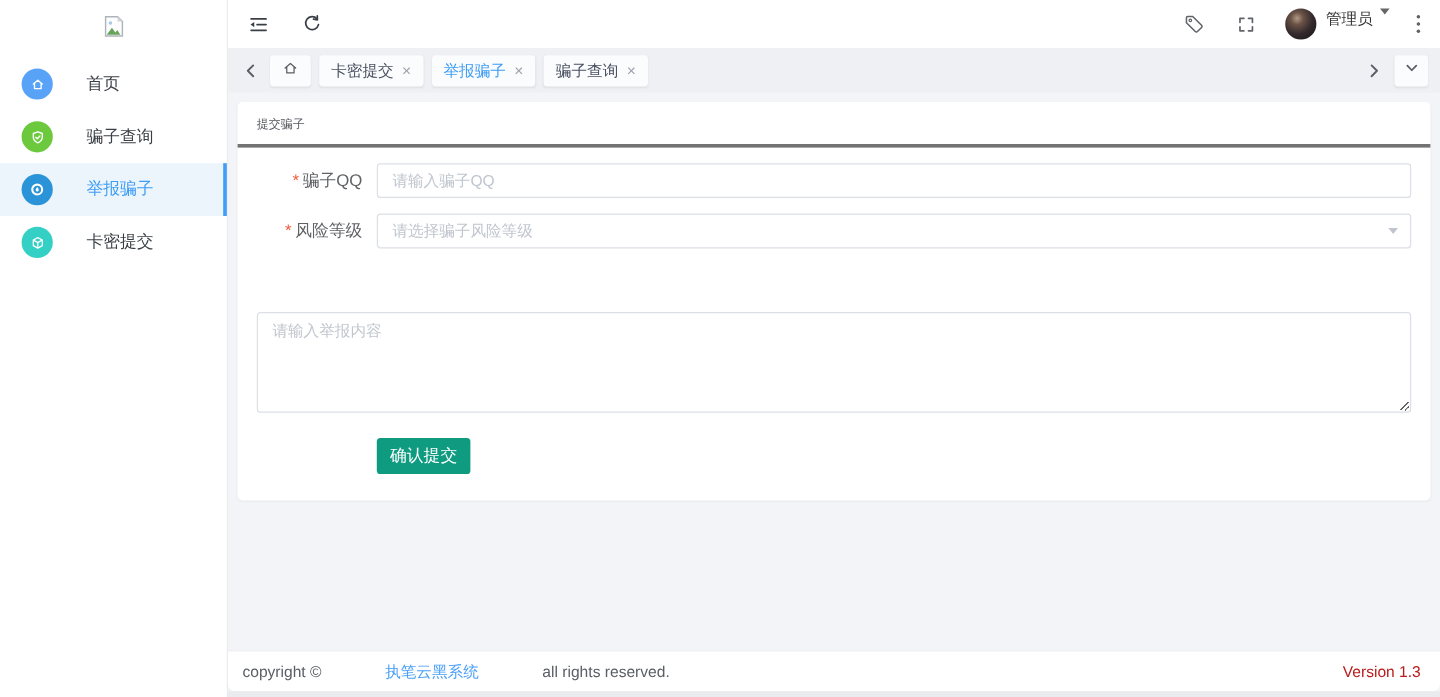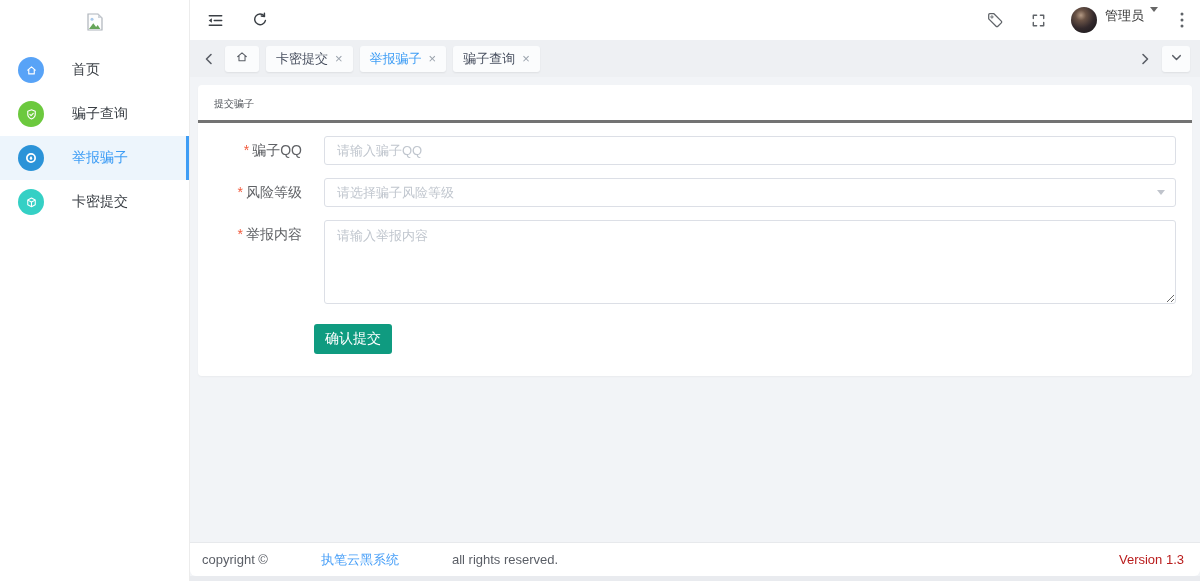--- a/index.html
+++ b/index.html
@@ -42,28 +42,28 @@
   .tab-home { width:34px; justify-content:center; padding:0; }
   .tab .tab-close { margin-left:7px; color:#9aa2ac; font-size:13px; line-height:1; }
   .tab.active .tab-label { color:#3e9df5; }
   .tab-dd { width:28px; height:26px; background:#fbfcfd; border-radius:3px; display:flex; align-items:center; justify-content:center; margin-left:8px; box-shadow:0 1px 2px rgba(0,0,0,0.07); cursor:pointer; }
 
   
   .content { flex:1; padding:8px 8px 0 8px; overflow:hidden; }
   .card { background:#fff; border-radius:4px; box-shadow:0 1px 2px rgba(0,0,0,0.04); }
   .card-title { padding:12px 16px 9px 16px; font-size:10px; color:#55595f; border-bottom:3px solid #737373; }
   .form { padding:13px 16px 22px 16px; }
-  .form-row { display:flex; margin-bottom:13px;gap:10px; }
+  .form-row { display:flex; margin-bottom:13px; }
   .form-label { width:88px; flex-shrink:0; text-align:right; font-size:14px; color:#606266; line-height:29px; margin-right:12px; }
   .req { color:#f25a3c; margin-right:3px; }
   .ctrl { flex:1; position:relative; }
   .text-input, .select-input, .textarea-input { width:100%; border:1px solid #dcdfe6; border-radius:3px; font-size:13px; color:#a21caf; outline:none; background:#fff; font-family:"Liberation Sans","DejaVu Sans",sans-serif; }
   .text-input, .select-input { height:29px; padding:0 12px; }
   .select-input { padding-right:30px; cursor:pointer; }
-  .textarea-input { height:84px; padding:6px 12px; resize:both; }
+  .textarea-input { height:84px; padding:6px 12px; resize:both;margin-top:40px; }
   ::placeholder { color:#c0c6ce; opacity:1; }
   .select-caret { position:absolute; right:11px; top:12px; width:0; height:0; border-left:4.5px solid transparent; border-right:4.5px solid transparent; border-top:5.5px solid #c0c4cc; pointer-events:none; }
   .btn-row { margin-top:16px; padding-left:100px; }
   .submit-btn { display:inline-block; height:30px; padding:0 11px; background:#0f9b80; color:#fff; border:none; border-radius:3px; font-size:14px; cursor:pointer; font-family:"Liberation Sans","DejaVu Sans",sans-serif; }
 
   
   .footer { height:34px; background:#fff; border-top:1px solid #e7e9ec; display:flex; align-items:center; padding:0 16px 0 12px; font-size:13px; color:#5a5e66; border-radius:0 0 6px 6px; flex-shrink:0;gap:48px; }
   .flink { color:#4aa0f8; text-decoration:none; margin:0 5px; cursor:pointer; }
   .version { font-size:13px; color:#b91c1c; }
   .bottom-strip { height:5px; background:#e9ebef; flex-shrink:0; }
@@ -229,23 +229,20 @@
             <div class="form-label">
               <span class="req">*</span><span>风险等级</span>
             </div>
             <div class="ctrl">
               <input class="select-input" type="text" readonly="" placeholder="请选择骗子风险等级" style="">
               <span class="select-caret"></span>
             </div>
           </div>
 
           <div class="form-row">
-            <div class="form-label">
-              <span class="req">*</span><span>举报内容</span>
-            </div>
             <div class="ctrl">
               <textarea class="textarea-input" placeholder="请输入举报内容" style=""></textarea>
             </div>
           </div>
 
           <div class="btn-row">
             <button class="submit-btn">确认提交</button>
           </div>
 
         </div>

